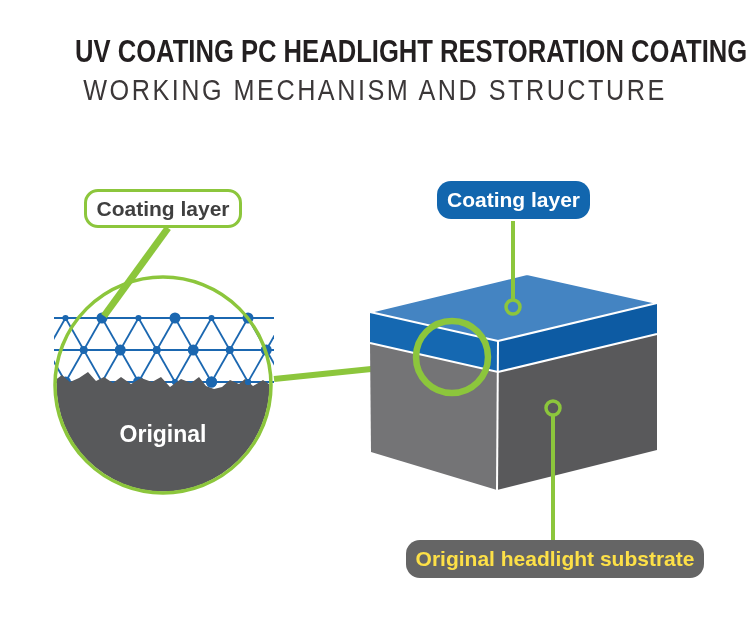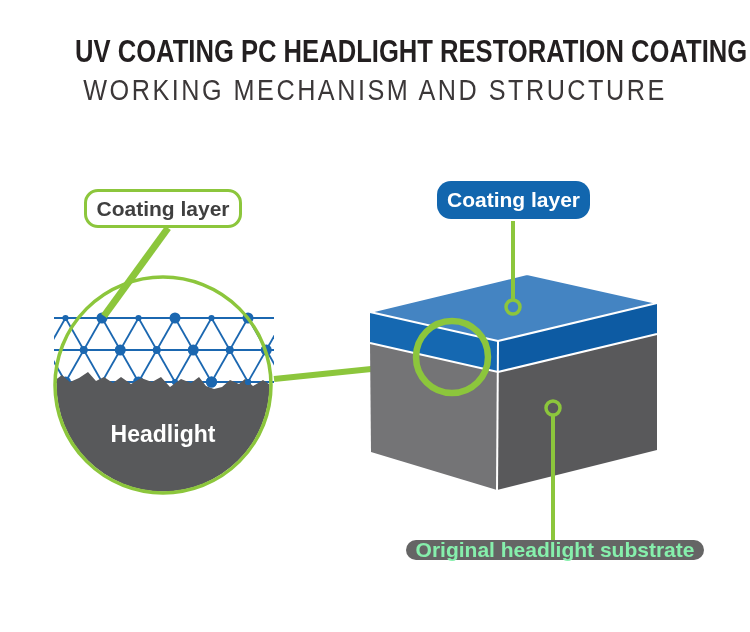--- a/index.html
+++ b/index.html
@@ -10,21 +10,21 @@
         transform:scaleX(0.80);transform-origin:50% 50%;white-space:nowrap;}
   .title-line2{position:absolute;top:73px;left:0;width:750px;text-align:center;
         font-size:30px;font-weight:200;color:#3b3738;letter-spacing:3px;
         transform:scaleX(0.84);transform-origin:50% 50%;white-space:nowrap;}
   .lbl{position:absolute;box-sizing:border-box;display:flex;align-items:center;
         justify-content:center;font-size:21px;font-weight:600;border-radius:14px;
         white-space:nowrap;}
   .lbl-green{left:84px;top:189px;width:158px;height:39px;background:#ffffff;
         border:3px solid #8cc63c;color:#3f3f3f;}
   .lbl-blue{left:437px;top:181px;width:153px;height:38px;background:#1266ae;color:#ffffff;}
-  .lbl-gray{left:406px;top:540px;width:298px;height:20px;background:#656565;color:#86efac;}
+  .lbl-gray{left:406px;top:540px;width:298px;height:38px;background:#656565;color:#fde047;}
   .lbl-headlight{left:83px;top:419px;width:160px;height:30px;background:transparent;
         color:#ffffff;font-size:23px;border-radius:0;}
   svg{position:absolute;left:0;top:0;}
 </style>
 </head>
 <body>
 
 <div id="page">
 
   <div class="title-line1">UV COATING PC HEADLIGHT RESTORATION COATING</div>
@@ -126,15 +126,15 @@
     <line x1="513" y1="221" x2="513" y2="300" stroke="#8cc63c" stroke-width="4"></line>
     <circle cx="513" cy="307" r="7" fill="none" stroke="#8cc63c" stroke-width="3.5"></circle>
 
     <circle cx="553" cy="408" r="7" fill="none" stroke="#8cc63c" stroke-width="3.5"></circle>
     <line x1="553" y1="416" x2="553" y2="541" stroke="#8cc63c" stroke-width="4"></line>
   </svg>
 
   <div class="lbl lbl-green">Coating layer</div>
   <div class="lbl lbl-blue">Coating layer</div>
   <div class="lbl lbl-gray">Original headlight substrate</div>
-  <div class="lbl lbl-headlight">Headlight</div>
+  <div class="lbl lbl-headlight">Original</div>
 
 </div>
 
 </body></html>

